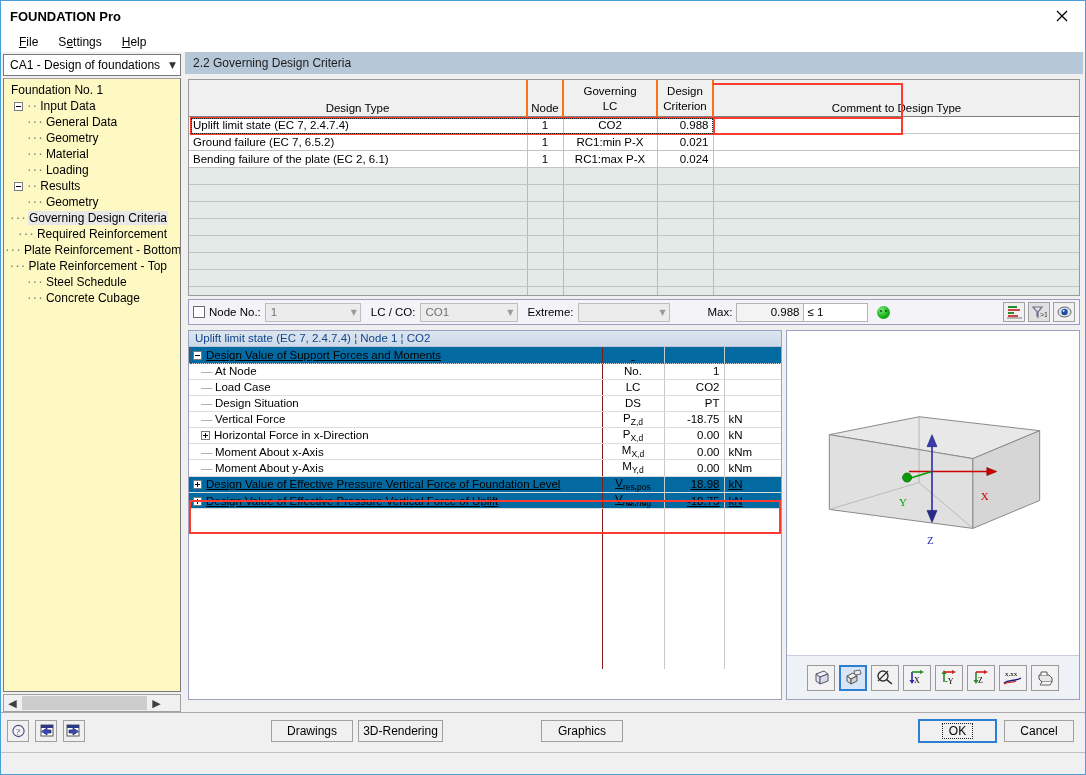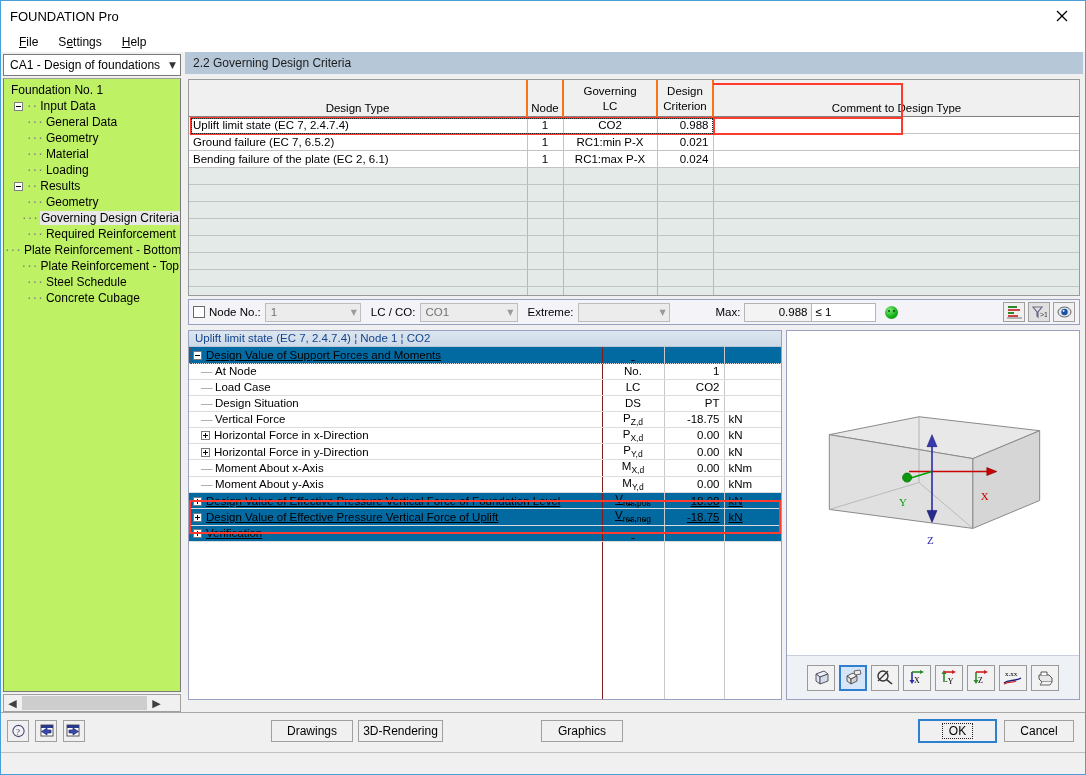--- a/index.html
+++ b/index.html
@@ -19,21 +19,21 @@
     border:1px solid #4a9fd8;
   }
 
   
   .titlebar {
     height:30px; background:#ffffff;
     display:flex; align-items:center;
     padding-left:9px;
     position:relative;
   }
-  .titlebar .title { font-size:13px; color:#000; }
+  .titlebar .title { font-size:13px; color:#000;font-weight:bold; }
   .titlebar .close {
     position:absolute; right:0; top:0;
     width:46px; height:30px;
     display:flex; align-items:center; justify-content:center;
     font-size:17px; color:#000; cursor:default;
     font-family:"DejaVu Sans", sans-serif;
   }
 
   
   .menubar {
@@ -60,22 +60,22 @@
     display:flex; align-items:center;
     padding-left:6px; font-size:12px;
   }
   .combo .arrow {
     position:absolute; right:4px; top:0; bottom:0;
     display:flex; align-items:center; color:#333; font-size:9px;
     font-family:"DejaVu Sans", sans-serif;
   }
   .tree {
     position:absolute; left:0; right:0; top:26px; bottom:20px;
-    background:#bef264; border:1px solid #7a7a7a; border-top:1px solid #a0a0a0;
-    overflow:hidden; padding:3px 0 0 0;
+    background:#fef9c3; border:1px solid #7a7a7a; border-top:1px solid #a0a0a0;
+    overflow:hidden; padding:3px 12px 0 0;
   }
   .tnode {
     display:flex; align-items:center; height:16px;
     font-size:12px; white-space:nowrap;
   }
   .tnode .ind { display:inline-block; }
   .tnode .expander {
     width:9px; height:9px; border:1px solid #808080; background:#fff;
     margin-right:3px; position:relative; flex:0 0 auto;
   }
@@ -508,21 +508,21 @@
           <span class="lblsm">LC / CO:</span>
           <div class="cbdis wide">
             <span>CO1</span>
             <span class="arrow">▼</span>
           </div>
           <span class="lblsm">Extreme:</span>
           <div class="cbdis empty">
             <span></span>
             <span class="arrow">▼</span>
           </div>
-          <span class="lblsm" style="margin-left:36px">Max:</span>
+          <span class="lblsm" style="margin-left:28px">Max:</span>
           <div class="maxwrap">
             <div class="maxval">0.988</div>
             <div class="maxlim">≤ 1</div>
           </div>
           <div class="smiley"></div>
 
           <div class="iconbtns">
             <div class="ibtn">
               <svg width="15" height="14" viewBox="0 0 15 14" aria-hidden="true">
                 <rect x="1" y="1" width="9" height="2" fill="#2a8a2a"></rect>
@@ -590,26 +590,20 @@
                     <td class="val">-18.75</td>
                     <td class="unit">kN</td>
                   </tr>
                   <tr class="">
                     <td class="name"><span style="display:inline-block;width:8px"></span><span class="exp plus"></span><span>Horizontal Force in x-Direction</span></td>
                     <td class="sym">P<sub>X,d</sub></td>
                     <td class="val">0.00</td>
                     <td class="unit">kN</td>
                   </tr>
                   <tr class="">
-                    <td class="name"><span style="display:inline-block;width:8px"></span><span class="exp plus"></span><span>Horizontal Force in y-Direction</span></td>
-                    <td class="sym">P<sub>Y,d</sub></td>
-                    <td class="val">0.00</td>
-                    <td class="unit">kN</td>
-                  </tr>
-                  <tr class="">
                     <td class="name"><span style="display:inline-block;width:8px"></span><span class="leaddash">—</span><span>Moment About x-Axis</span></td>
                     <td class="sym">M<sub>X,d</sub></td>
                     <td class="val">0.00</td>
                     <td class="unit">kNm</td>
                   </tr>
                   <tr class="">
                     <td class="name"><span style="display:inline-block;width:8px"></span><span class="leaddash">—</span><span>Moment About y-Axis</span></td>
                     <td class="sym">M<sub>Y,d</sub></td>
                     <td class="val">0.00</td>
                     <td class="unit">kNm</td>
@@ -618,26 +612,20 @@
                     <td class="name"><span class="exp plus"></span><span>Design Value of Effective Pressure Vertical Force of Foundation Level</span></td>
                     <td class="sym">V<sub>res,pos</sub></td>
                     <td class="val">18.98</td>
                     <td class="unit">kN</td>
                   </tr>
                   <tr class="group">
                     <td class="name"><span class="exp plus"></span><span>Design Value of Effective Pressure Vertical Force of Uplift</span></td>
                     <td class="sym">V<sub>res,neg</sub></td>
                     <td class="val">-18.75</td>
                     <td class="unit">kN</td>
-                  </tr>
-                  <tr class="group">
-                    <td class="name"><span class="exp plus"></span><span>Verification</span></td>
-                    <td class="sym">&nbsp;</td>
-                    <td class="val"></td>
-                    <td class="unit"></td>
                   </tr>
                   <tr>
                     <td class="name" style="border-bottom: none;">&nbsp;</td>
                     <td class="sym" style="border-bottom: none;">&nbsp;</td>
                     <td class="val" style="border-bottom: none;">&nbsp;</td>
                     <td class="unit" style="border-bottom: none;">&nbsp;</td>
                   </tr>
                   <tr>
                     <td class="name" style="border-bottom: none;">&nbsp;</td>
                     <td class="sym" style="border-bottom: none;">&nbsp;</td>

